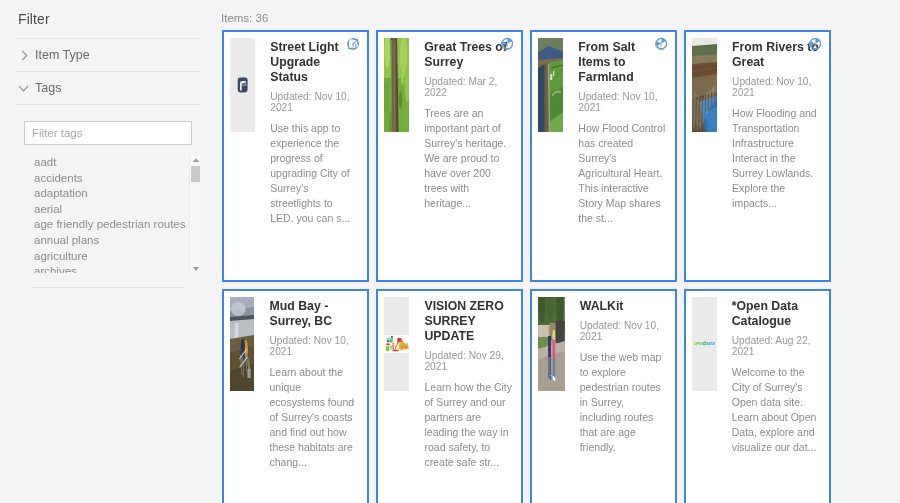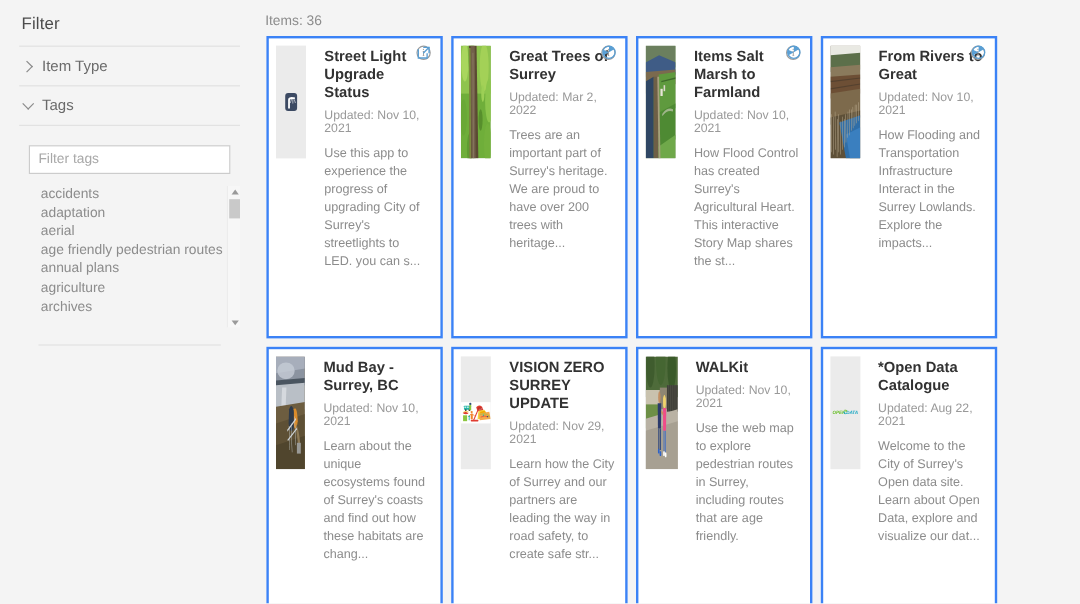--- a/index.html
+++ b/index.html
@@ -231,20 +231,21 @@
       <div class="acc-head">
         <span class="chev down"></span>
         <span>Tags</span>
       </div>
 
       <div class="tagpanel">
         <input class="tag-input" type="text" placeholder="Filter tags" style="">
 
         <div class="tag-list-wrap">
           <ul class="tag-list">
+            <li>aadt</li>
             <li>accidents</li>
             <li>adaptation</li>
             <li>aerial</li>
             <li>age friendly pedestrian routes</li>
             <li>annual plans</li>
             <li>agriculture</li>
             <li>archives</li>
           </ul>
 
           <div class="sbar">
@@ -349,21 +350,21 @@
             <path d="M58 56 L135 48 L135 78 L58 88 Z" fill="#4e8a33"></path>
             <path d="M58 84 L135 74 L135 94 L58 94 Z" fill="#6fa84a"></path>
             <path d="M52 26 L60 26 L66 94 L58 94 Z" fill="#a8a07e"></path>
             <rect x="66" y="36" width="10" height="6" fill="#e8e4d8"></rect>
             <rect x="80" y="33" width="7" height="5" fill="#dcd8cb"></rect>
             <path d="M74 58 q22 -6 48 -4" stroke="#9fb58a" stroke-width="2" fill="none"></path>
             <path d="M70 30 L135 27" stroke="#3e6a2a" stroke-width="1.2" fill="none"></path>
           </svg>
         </div>
         <div class="card-body">
-          <div class="card-title">Items Salt Marsh to Farmland</div>
+          <div class="card-title">From Salt Items to Farmland</div>
           <div class="card-updated">Updated: Nov 10, 2021</div>
           <div class="card-snippet">How Flood Control has created Surrey's Agricultural Heart. This interactive Story Map shares the st...</div>
         </div>
         <div class="info-row">
           <div class="info-icon">i</div>
         </div>
         <div class="card-footer">
           <span class="footer-icon">
             <svg viewBox="0 0 16 16">
               <circle cx="8" cy="8" r="6.3" fill="none" stroke="#5a9fd4" stroke-width="1.3"></circle>

